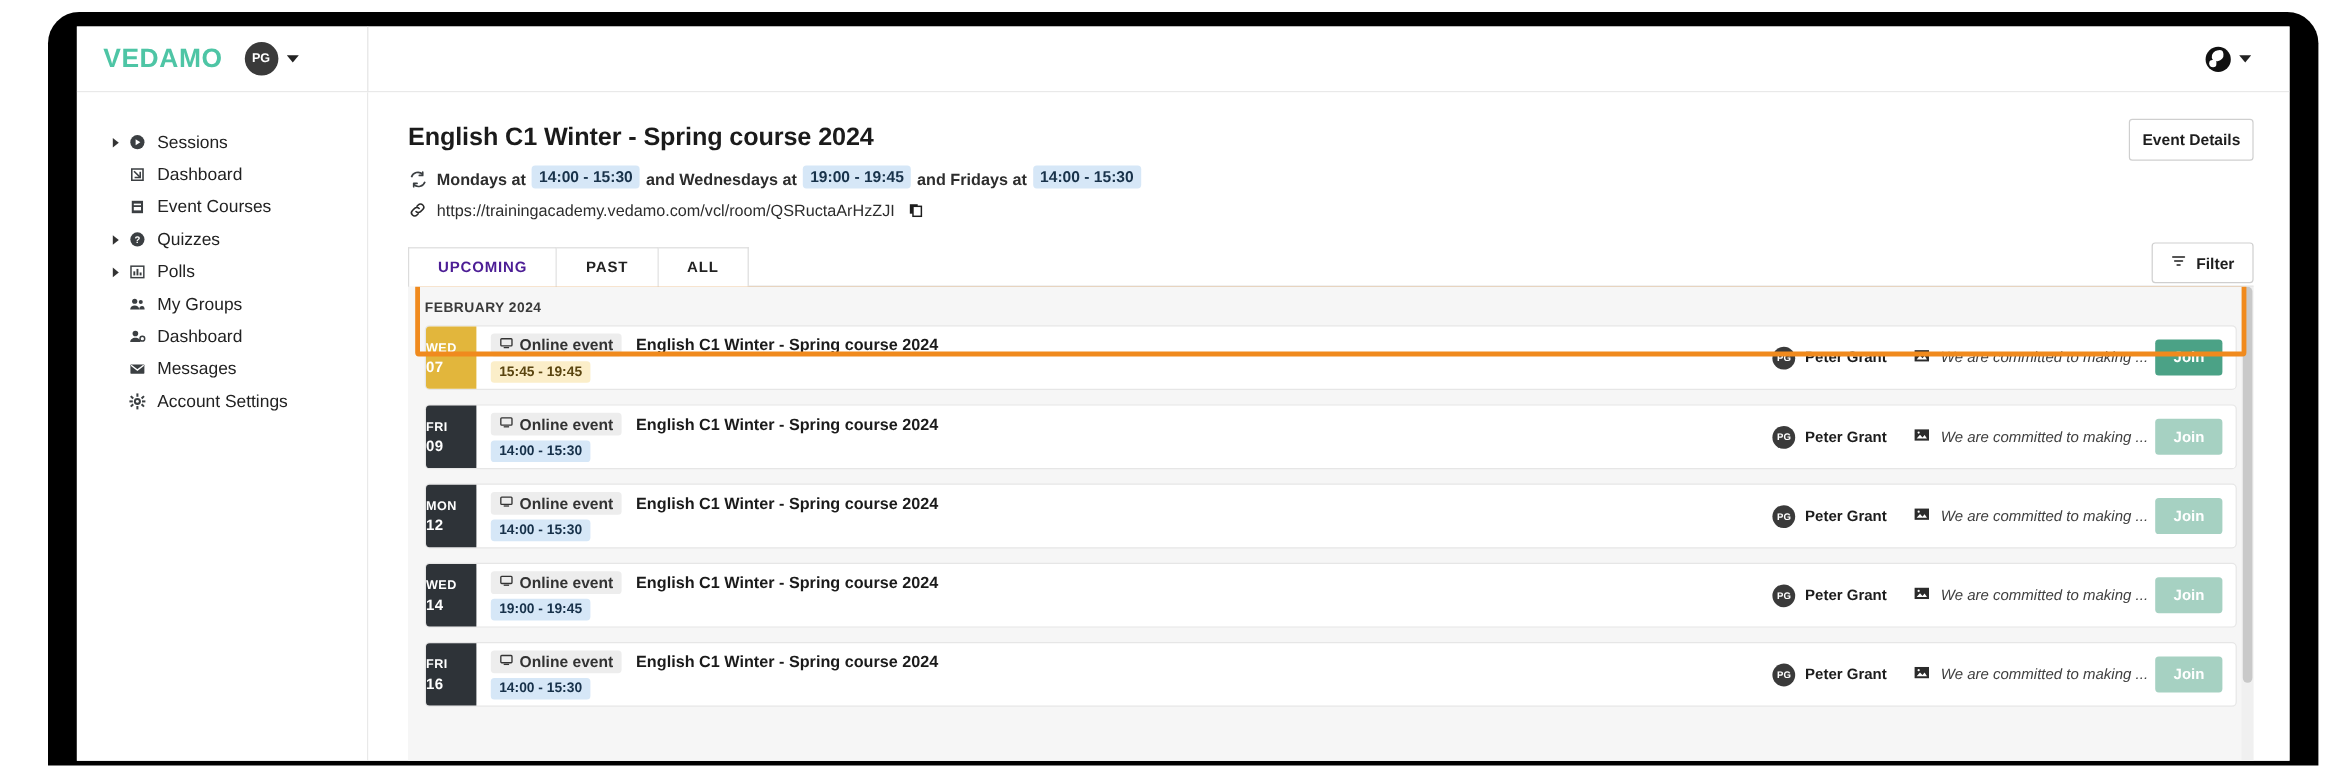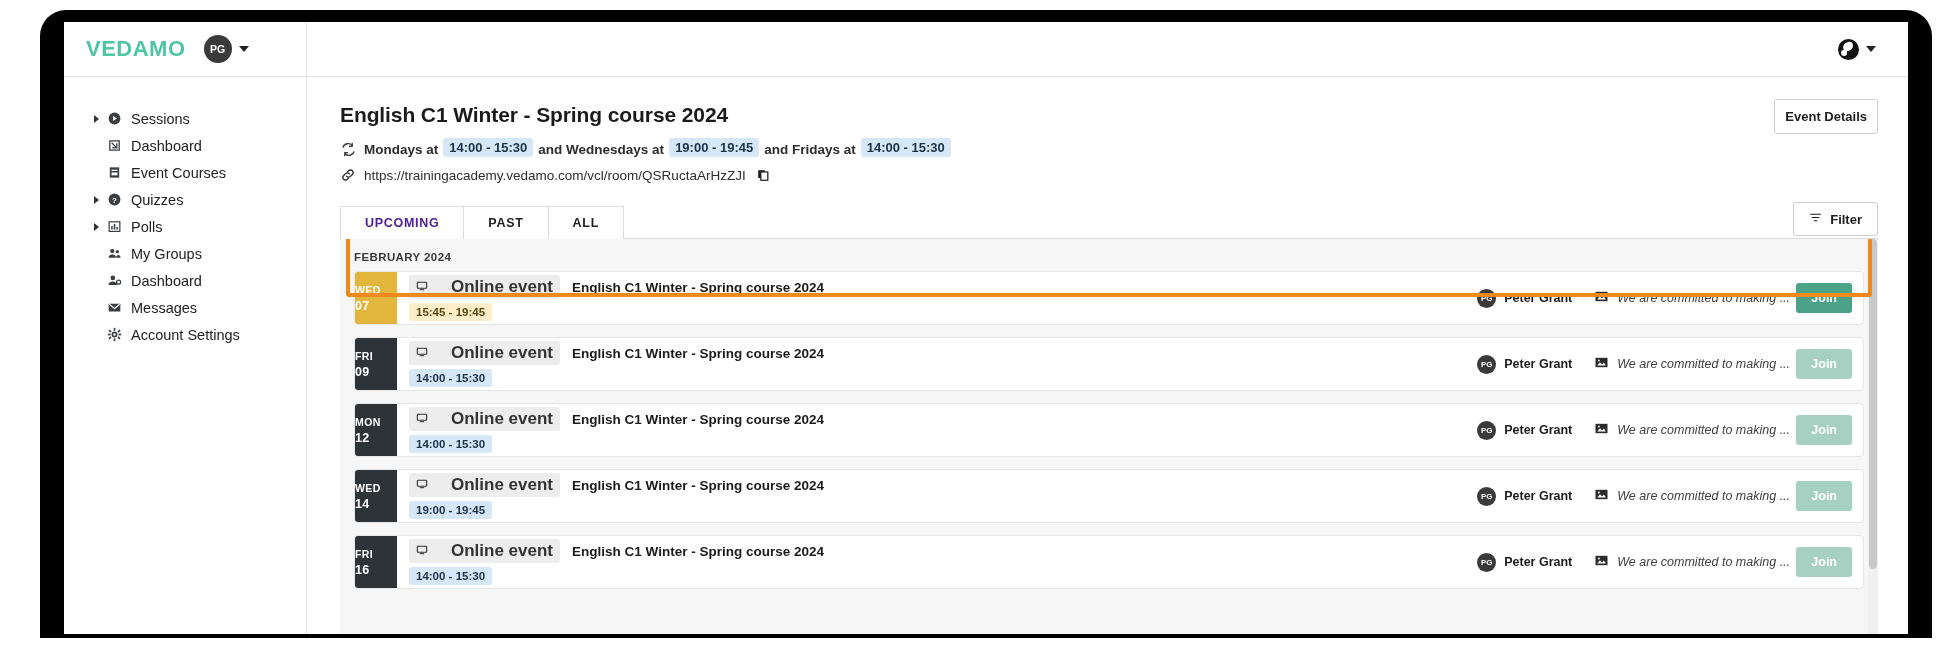--- a/index.html
+++ b/index.html
@@ -307,25 +307,25 @@
     padding-left: 12px;
     gap: 4px;
   }
   .row-line {
     display: flex;
     align-items: center;
   }
   .online-badge {
     display: inline-flex;
     align-items: center;
-    gap: 23px;
+    gap: 5px;
     background: #ededed;
     border-radius: 3px;
     padding: 2px 7px;
-    font-size: 17px;
+    font-size: 13px;
     font-weight: bold;
     color: #333;
   }
   .row-title {
     font-size: 13.5px;
     font-weight: bold;
     color: #1b1b1b;
     margin-left: 12px;
   }
   .time-badge {

